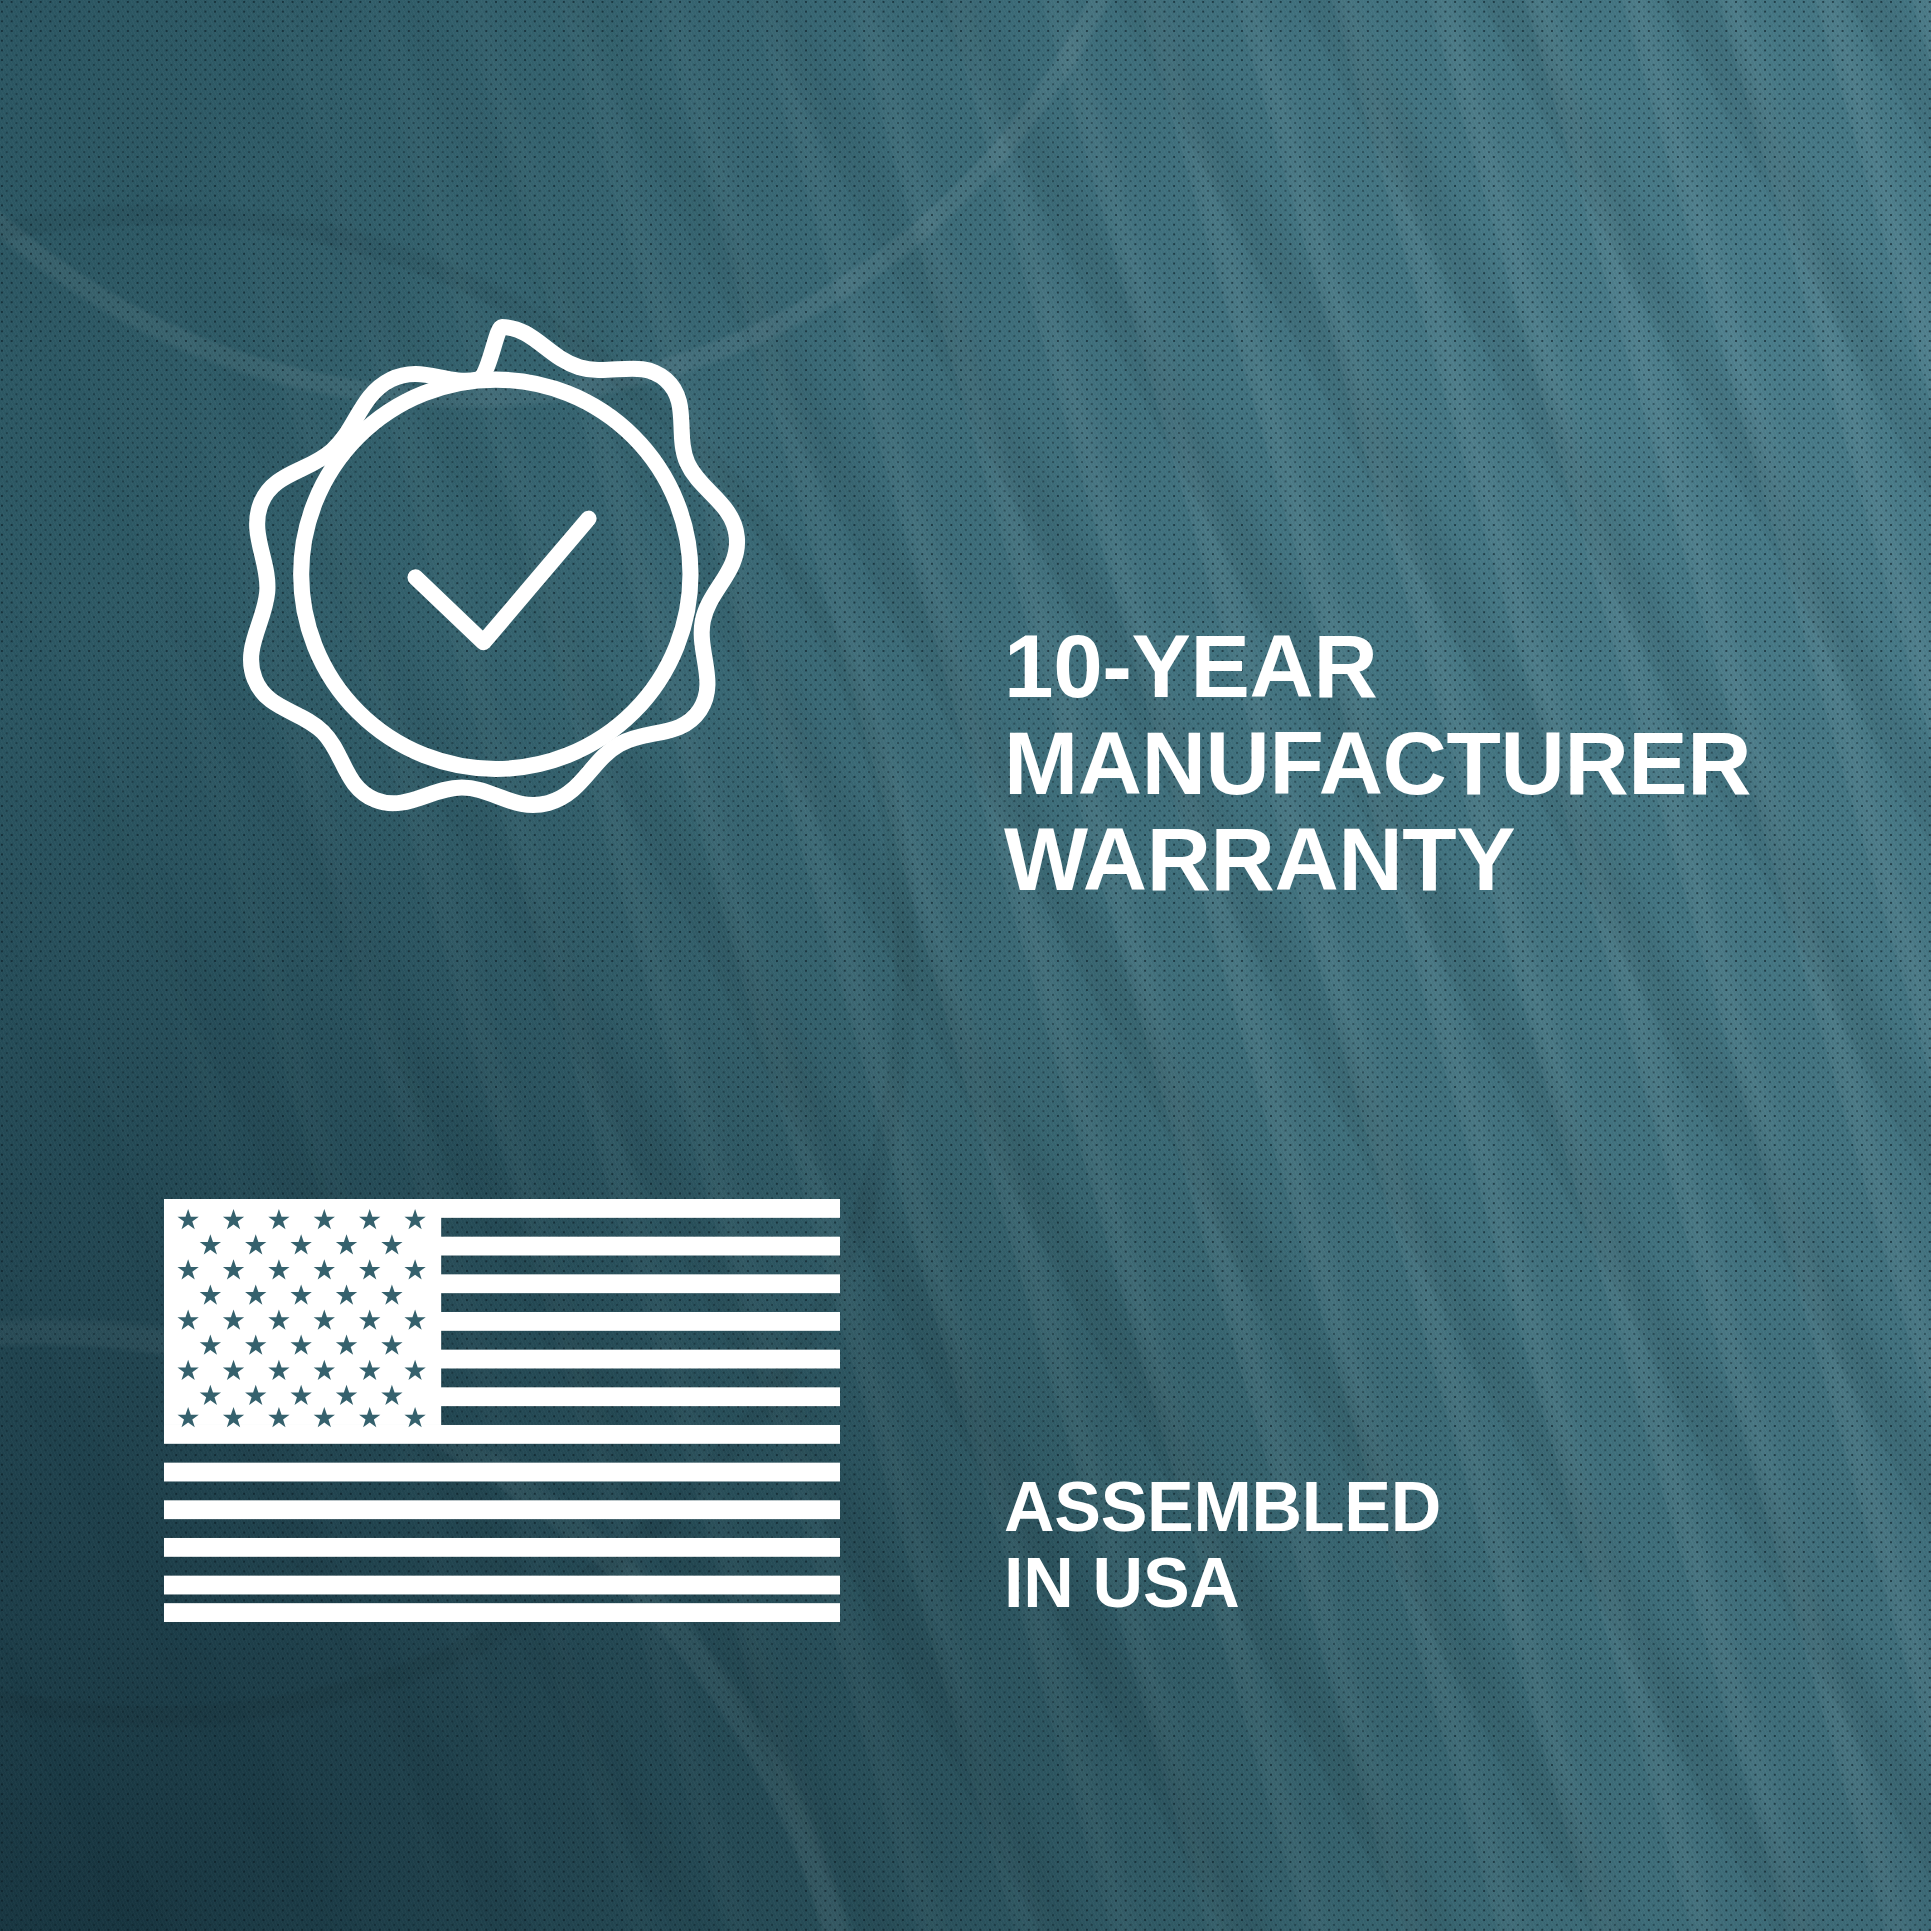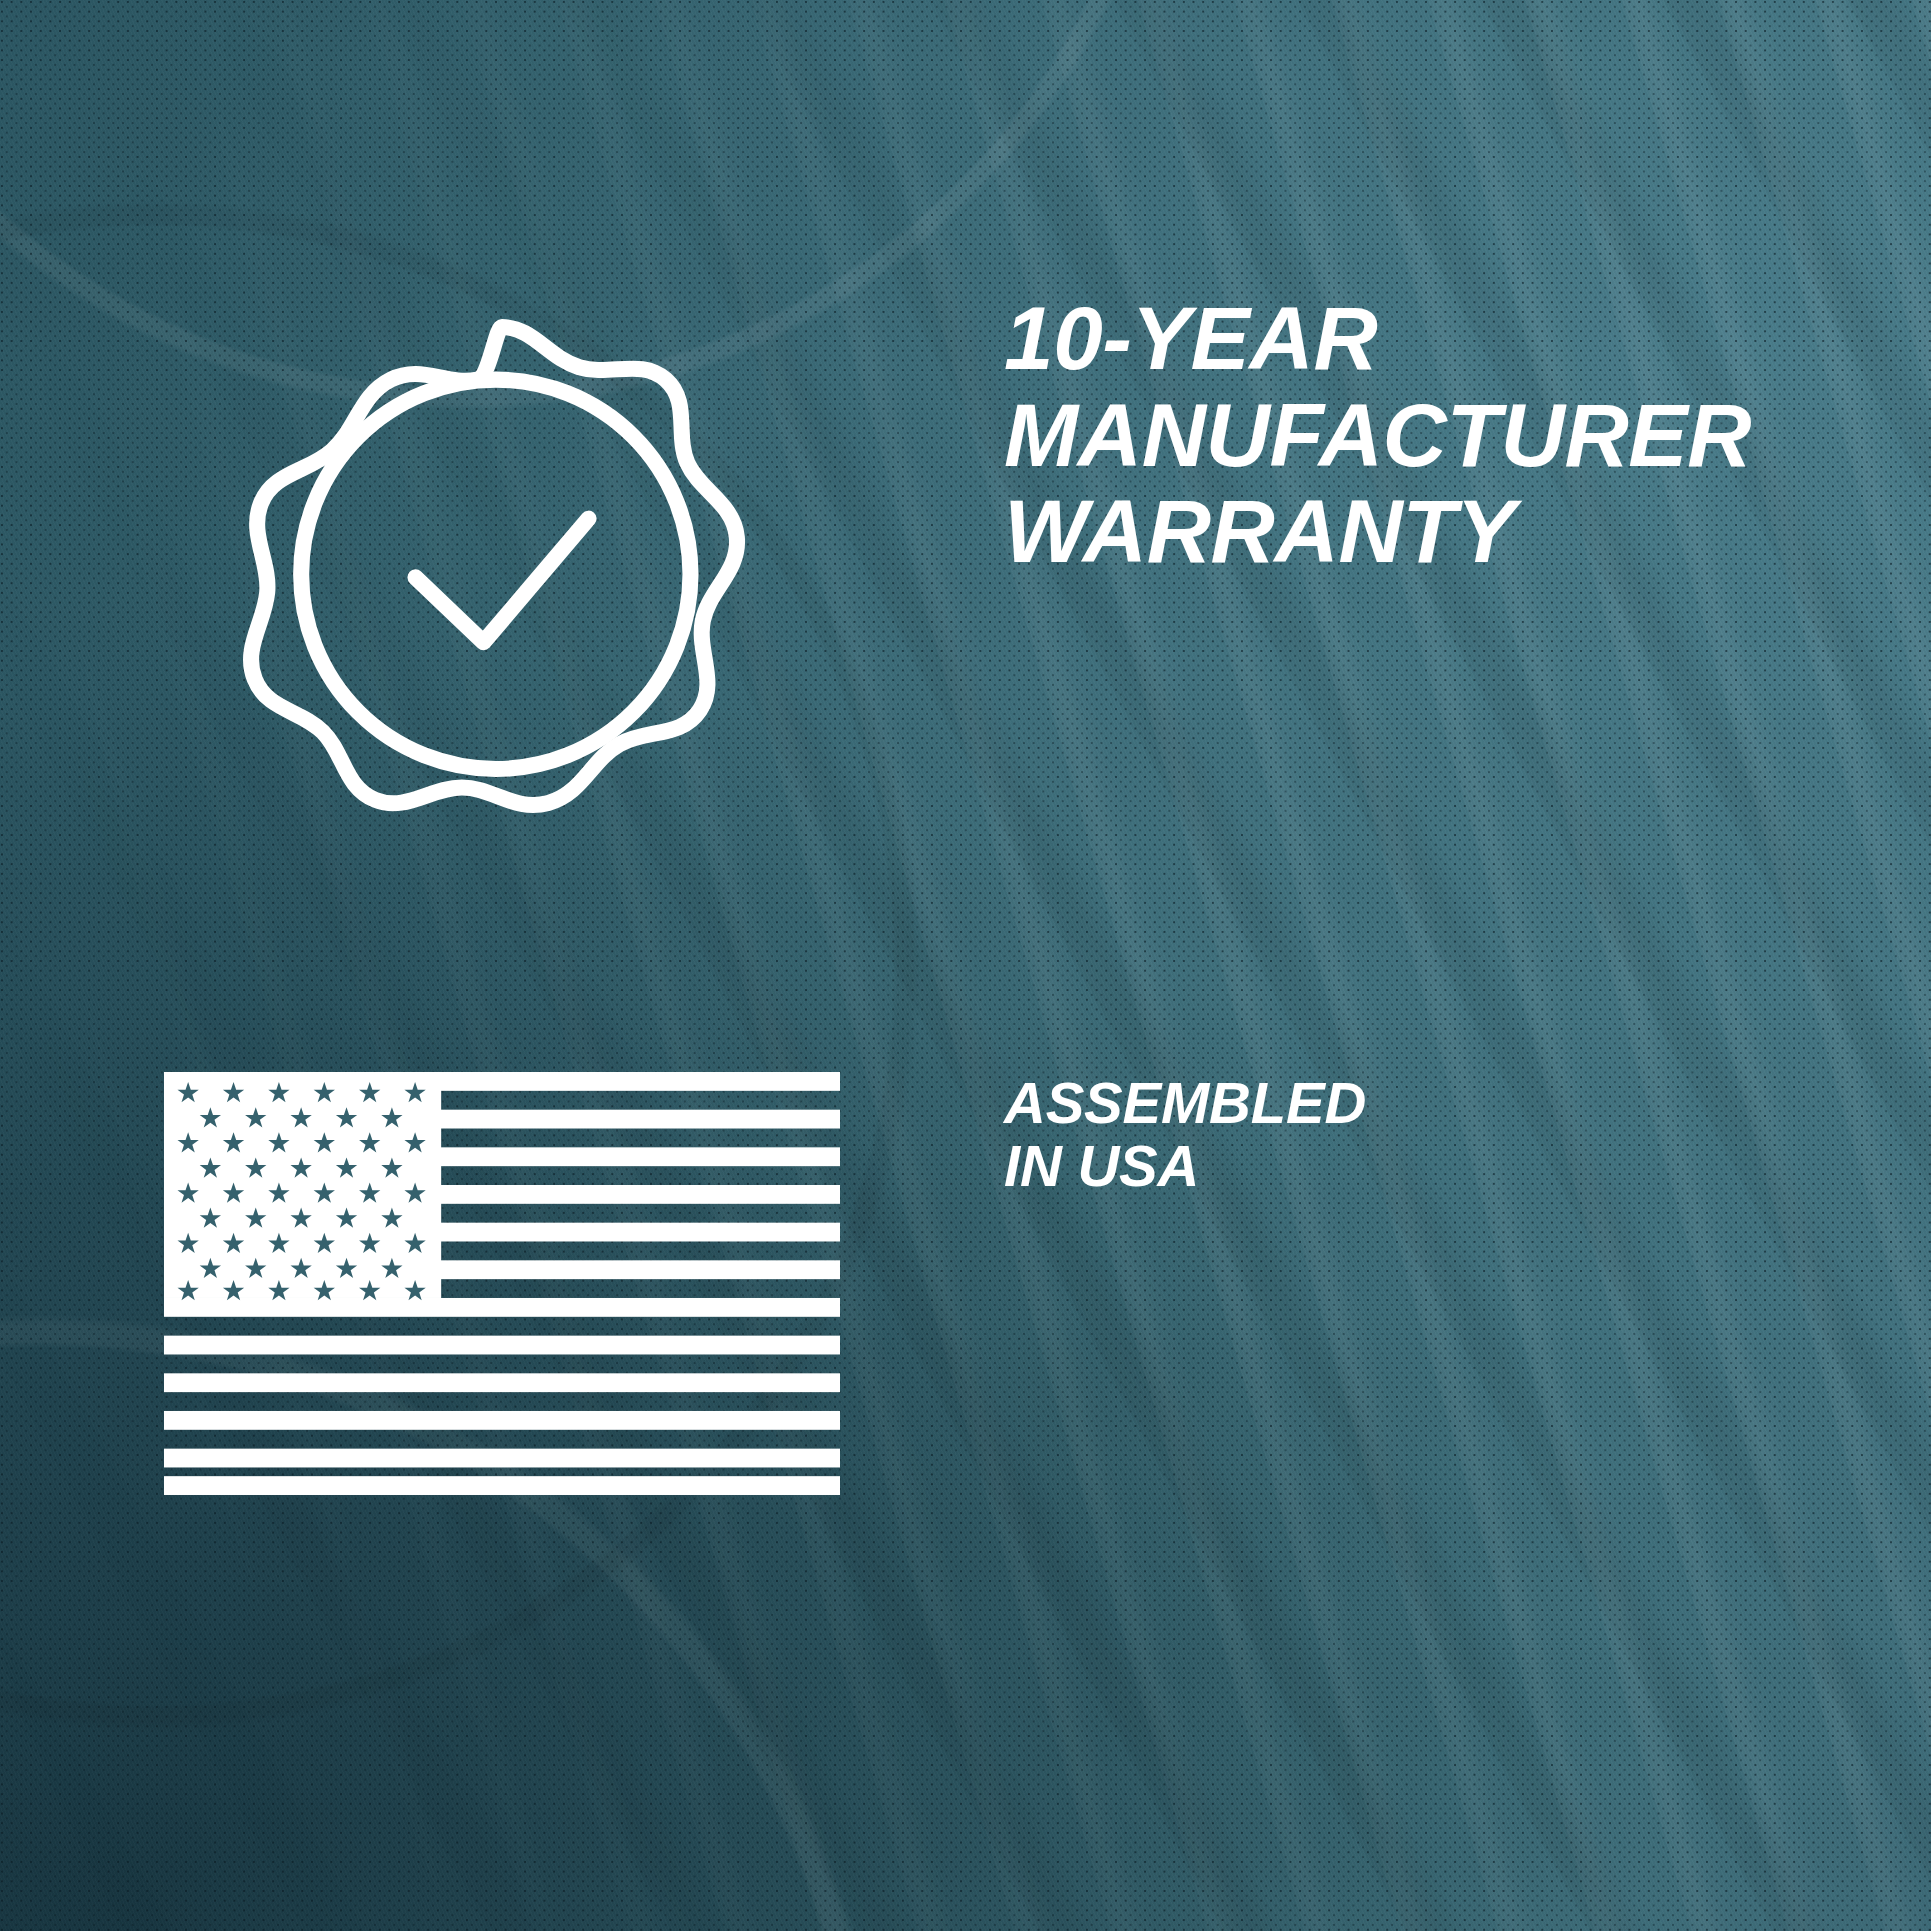--- a/index.html
+++ b/index.html
@@ -93,22 +93,21 @@
     background:
       radial-gradient(125% 125% at 48% 44%, rgba(0,0,0,0) 52%, rgba(4,22,30,0.30) 100%);
   }
 
   
   .content { position: absolute; inset: 0; }
 
   .feature {
     position: absolute;
     display: flex;
-    align-items: flex-start;
-    font-style: italic;
+    align-items: flex-end;
   }
   #feature-warranty { left: 0; top: 290px; width: 1931px; height: 618px; }
   #feature-usa      { left: 0; top: 1072px; width: 1931px; height: 550px; }
 
   .icon-cell {
     width: 1004px;
     display: flex;
     align-items: center;
     justify-content: center;
     flex: none;
@@ -118,21 +117,21 @@
   .headline {
     color: #ffffff;
     font-weight: 700;
     text-transform: uppercase;
     letter-spacing: -0.004em;
     line-height: 1.085;
     margin: 0;
     white-space: pre-line;
   }
   #warranty-headline { font-size: 89px; }
-  #usa-headline      { font-size: 58px; }
+  #usa-headline      { font-size: 70px; }
 
   .seal { display: block; width: 618px; height: 618px; }
   .flag { display: block; width: 676px; height: 423px; }
 </style>
 </head>
 <body>
 
 <div id="stage">
 
   <div class="bg-layer bg-base"></div>

